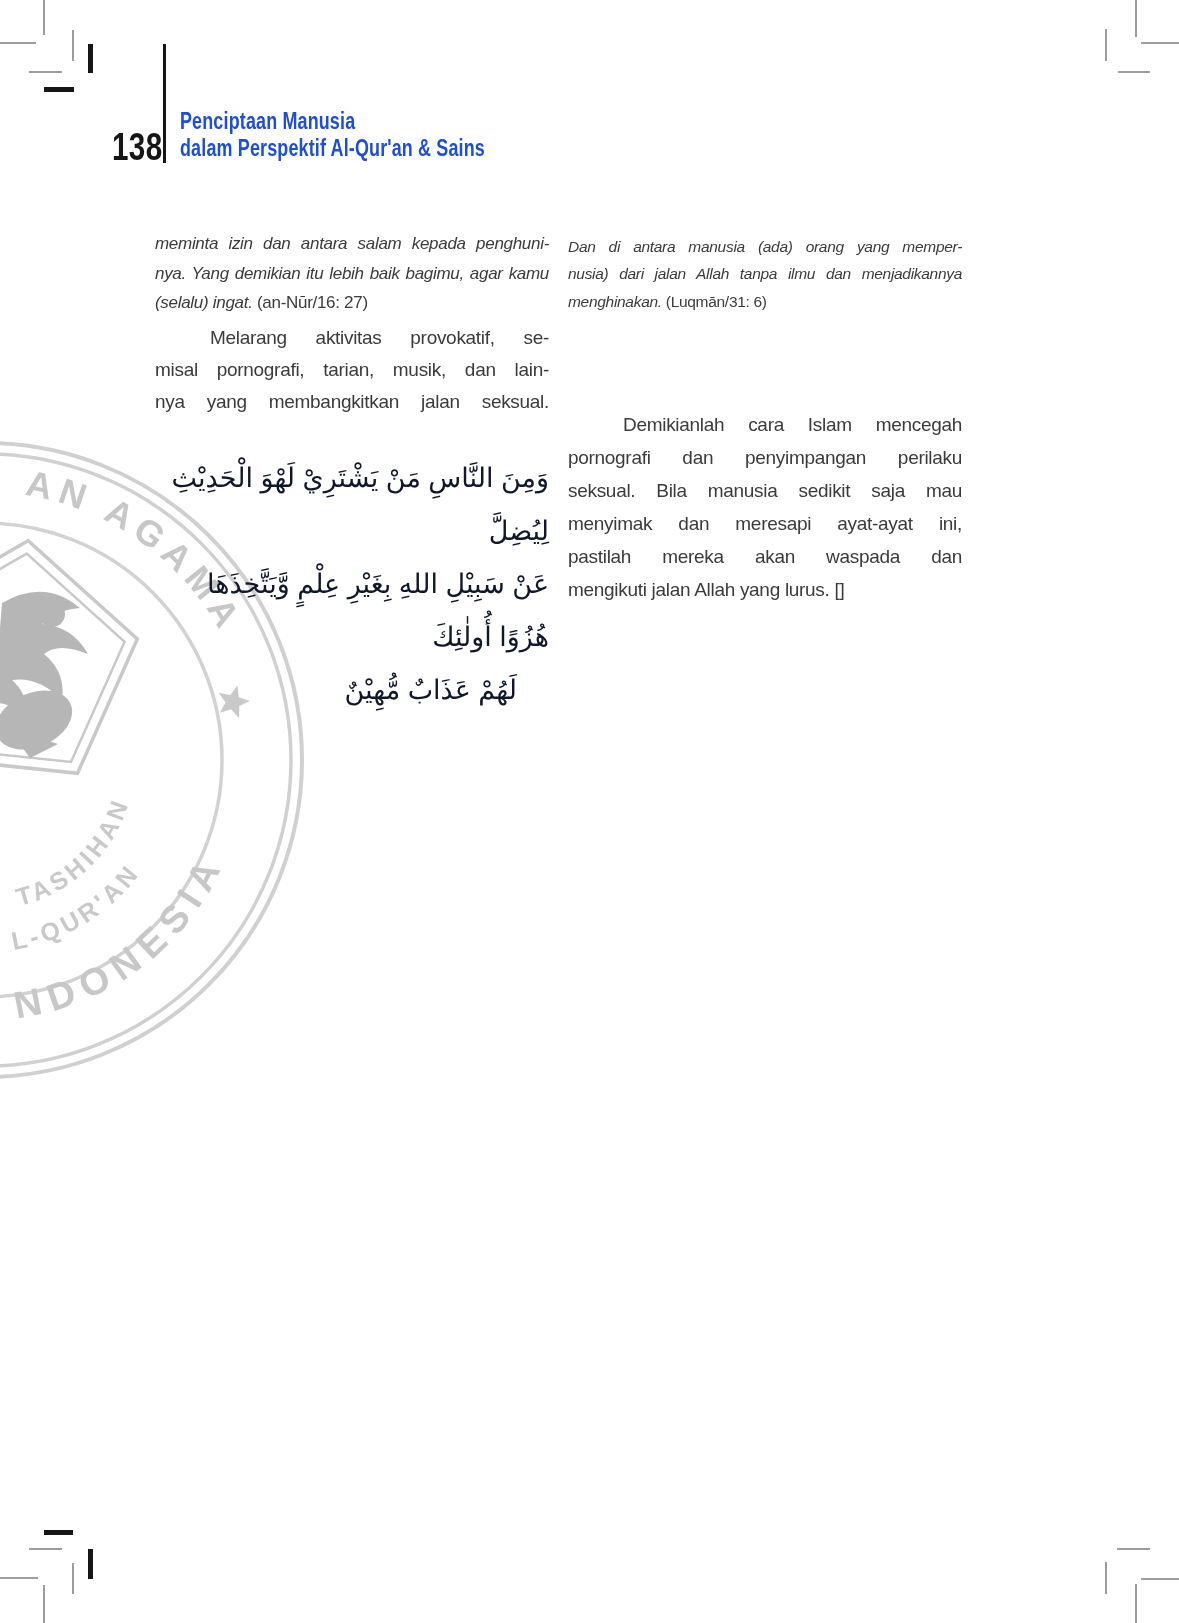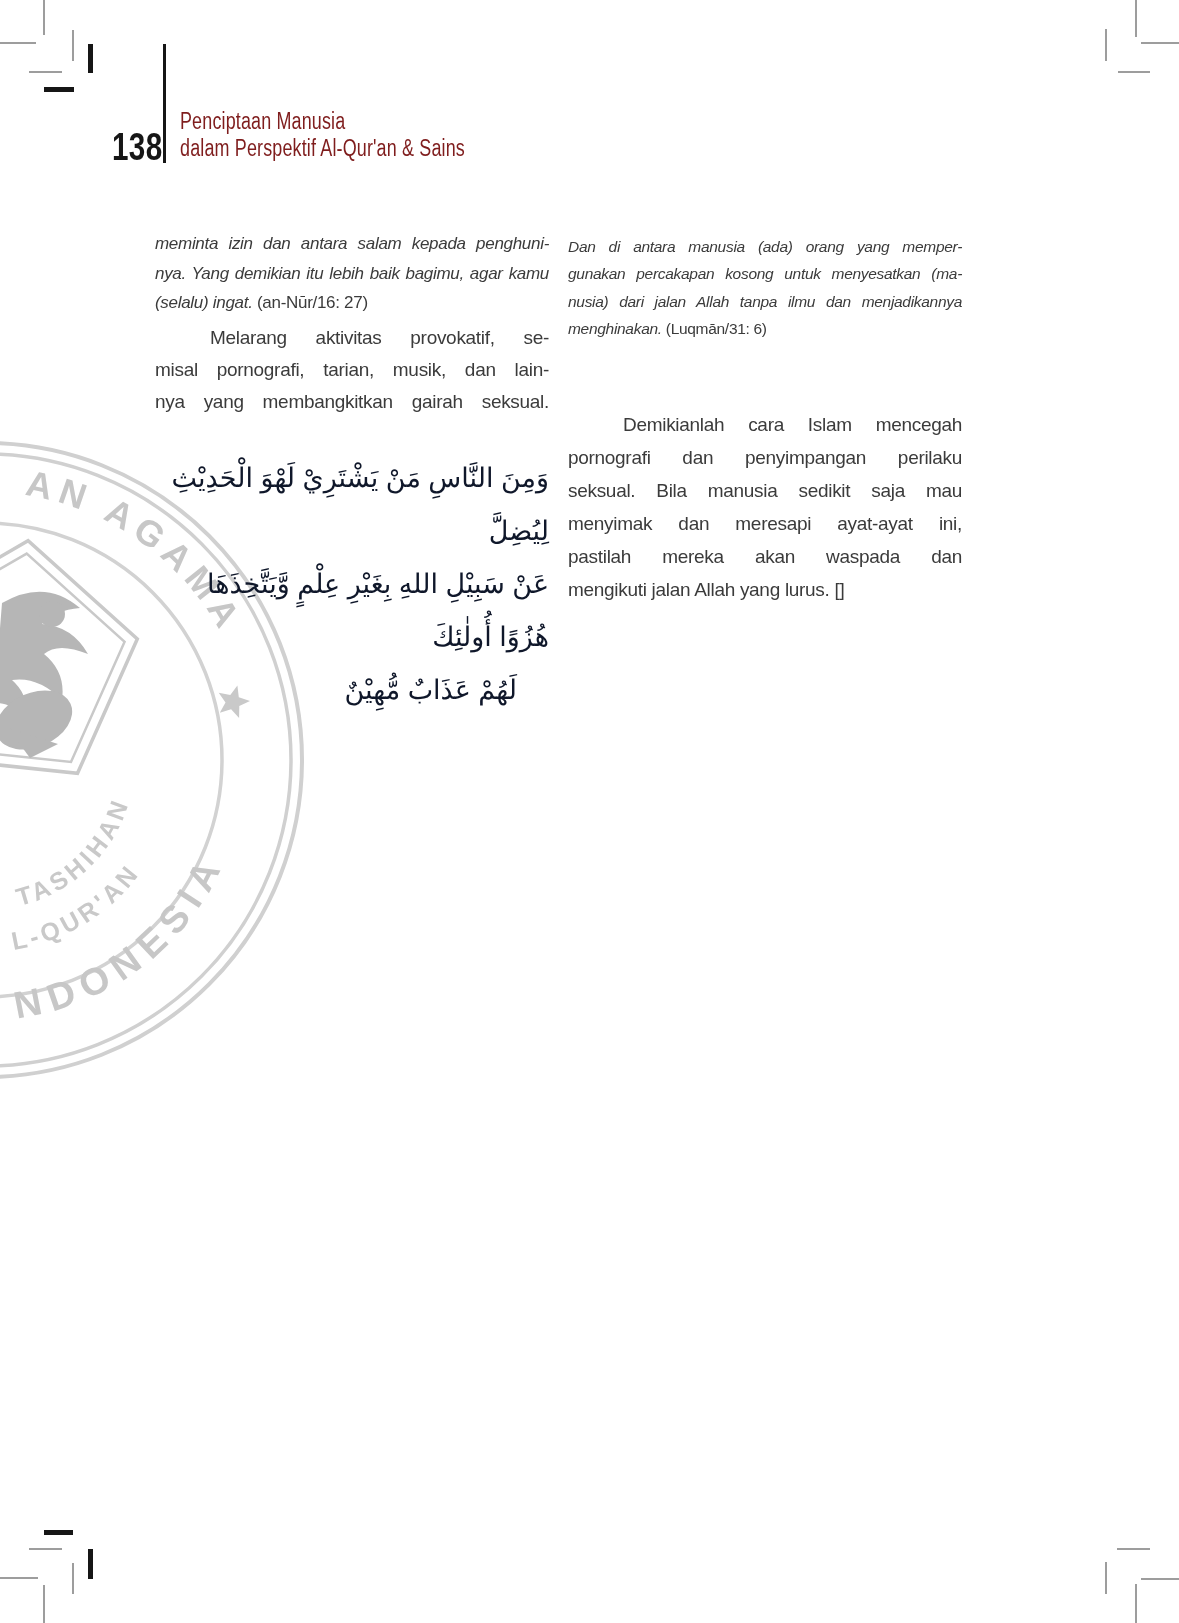--- a/index.html
+++ b/index.html
@@ -8,21 +8,21 @@
     background:#ffffff; overflow:hidden;
     font-family:"Liberation Sans", sans-serif; color:#3b3b3b;
   }
   
   .cond { transform:scaleX(0.78); transform-origin:0 50%; white-space:nowrap; display:inline-block; }
   #page-number {
     position:absolute; left:112px; top:132px; font-size:38px; line-height:30px;
     font-weight:700; color:#161616; letter-spacing:0.5px;
   }
   #header-rule { position:absolute; left:163px; top:44px; width:3px; height:119px; background:#161616; }
-  #running-title { position:absolute; left:180px; top:108px; font-weight:400; color:#7f1d1d;
+  #running-title { position:absolute; left:180px; top:108px; font-weight:700; color:#1d4ed8;
     font-size:23px; line-height:27px; letter-spacing:0.2px; }
   
   .tblock { position:absolute; width:394px; }
   .ln { text-align:justify; text-align-last:justify; letter-spacing:-0.3px; }
   .last-left .ln:last-child { text-align:center; text-align-last:left; }
   .ind .ln:first-child { text-indent:55px; }
   .quote { font-style:italic; }
   .roman { font-style:normal; }
   #left-quote-wrap   { left:155px; top:229px; font-size:17px;   line-height:29.5px; }
   #left-para         { left:155px; top:322px; font-size:19px;   line-height:32px;  }
@@ -98,33 +98,32 @@
       </div>
     <div class="quote-last">
       <span>(selalu) ingat.</span>
       <span class="roman">(an-Nūr/16: 27)</span>
     </div>
   </div>
 
   <div class="tblock ind" id="left-para">
       <div class="ln">Melarang aktivitas provokatif, se-</div>
       <div class="ln">misal pornografi, tarian, musik, dan lain-</div>
-      <div class="ln">nya yang membangkitkan gairah seksual.</div>
+      <div class="ln">nya yang membangkitkan jalan seksual.</div>
     </div>
 
   <div class="tblock" id="arabic-block" dir="rtl">
       <div class="ln">وَمِنَ النَّاسِ مَنْ يَشْتَرِيْ لَهْوَ الْحَدِيْثِ لِيُضِلَّ</div>
       <div class="ln">عَنْ سَبِيْلِ اللهِ بِغَيْرِ عِلْمٍ وَّيَتَّخِذَهَا هُزُوًا أُولٰئِكَ</div>
       <div class="ln">لَهُمْ عَذَابٌ مُّهِيْنٌ</div>
     </div>
 
   <div class="tblock quote" id="right-quote-wrap">
     <div>
         <div class="ln">Dan di antara manusia (ada) orang yang memper-</div>
-        <div class="ln">gunakan percakapan kosong untuk menyesatkan (ma-</div>
         <div class="ln">nusia) dari jalan Allah tanpa ilmu dan menjadikannya</div>
       </div>
     <div class="quote-last">
       <span>menghinakan.</span>
       <span class="roman">(Luqmān/31: 6)</span>
     </div>
   </div>
 
   <div class="tblock ind last-left" id="right-para">
       <div class="ln">Demikianlah cara Islam mencegah</div>

